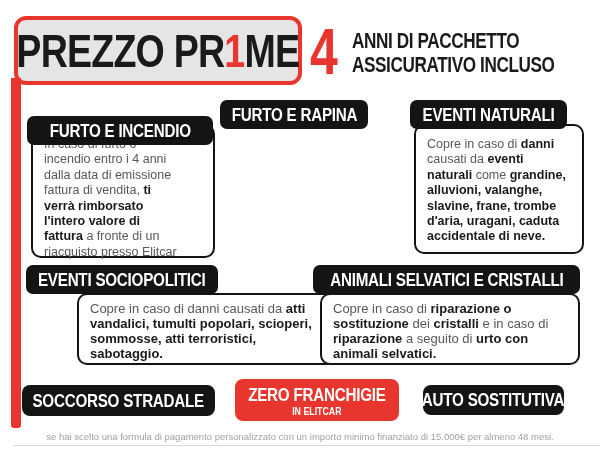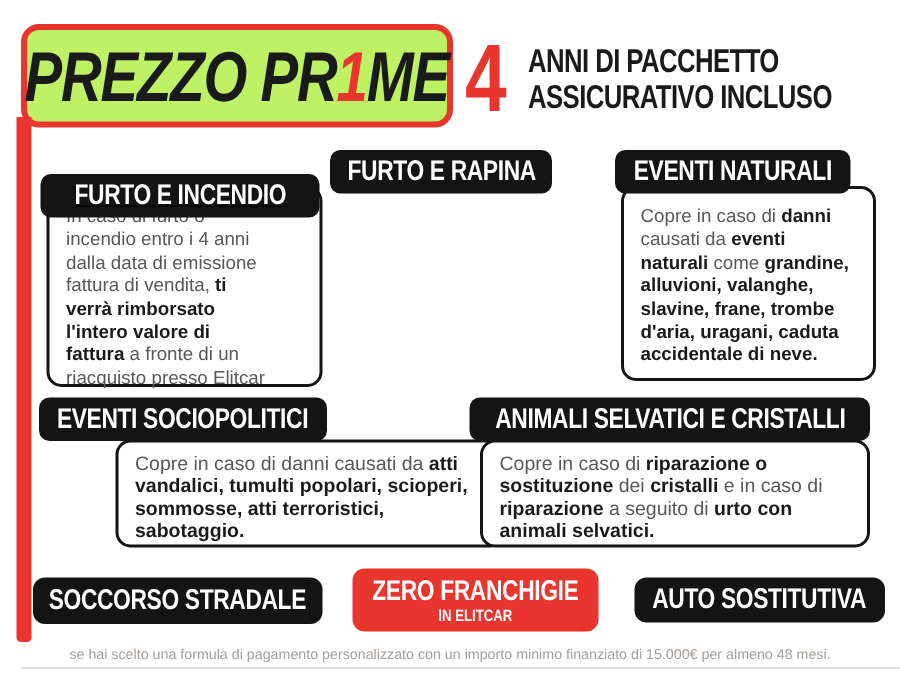--- a/index.html
+++ b/index.html
@@ -15,21 +15,21 @@
     position:relative;width:600px;height:450px;background:#fff;overflow:hidden;
     font-family:"Liberation Sans",sans-serif;
   }
   .cond{display:inline-block;transform:scaleX(0.8);white-space:nowrap;}
   .cond-l{display:inline-block;transform:scaleX(0.78);transform-origin:0 50%;white-space:nowrap;}
 
   
   .title-box{
     position:absolute;left:14px;top:16px;width:288px;height:69px;box-sizing:border-box;
     border:4px solid var(--red);border-radius:12px;
-    display:flex;align-items:center;justify-content:center;background:#bef264;font-style:italic;
+    display:flex;align-items:center;justify-content:center;background:#e5e5e5;
   }
   .title-box .t{
     font-size:47px;font-weight:700;letter-spacing:-1px;color:var(--text-black);
   }
   .title-box .hl{color:var(--red);}
   .big-num{
     position:absolute;left:310px;top:18px;height:68px;line-height:68px;
     font-size:64px;font-weight:700;color:var(--red);
   }
   .subtitle{
@@ -69,21 +69,21 @@
   .badge{
     position:absolute;display:flex;flex-direction:column;align-items:center;justify-content:center;
     border-radius:8px;color:#fff;
   }
   .badge-black{background:var(--box-black);}
   .badge-red{background:var(--red);}
   .badge .b1{font-weight:700;font-size:19px;letter-spacing:-0.3px;}
   .badge .b2{font-weight:700;font-size:11px;line-height:12px;margin-top:-1px;}
   .badge-soccorso{left:22px; top:385px;width:193px;height:31px;}
   .badge-zero    {left:235px;top:379px;width:164px;height:42px;}
-  .badge-auto    {left:423px;top:385px;width:167px;height:30px;text-align:center;}
+  .badge-auto    {left:423px;top:385px;width:141px;height:30px;text-align:center;}
 
   
   .footnote{
     position:absolute;left:0;top:431px;width:600px;text-align:center;
     font-size:9.5px;color:var(--footnote-gray);
   }
   .bottom-rule{
     position:absolute;left:14px;top:445px;width:586px;height:1px;background:var(--rule-gray);
   }
 </style>

